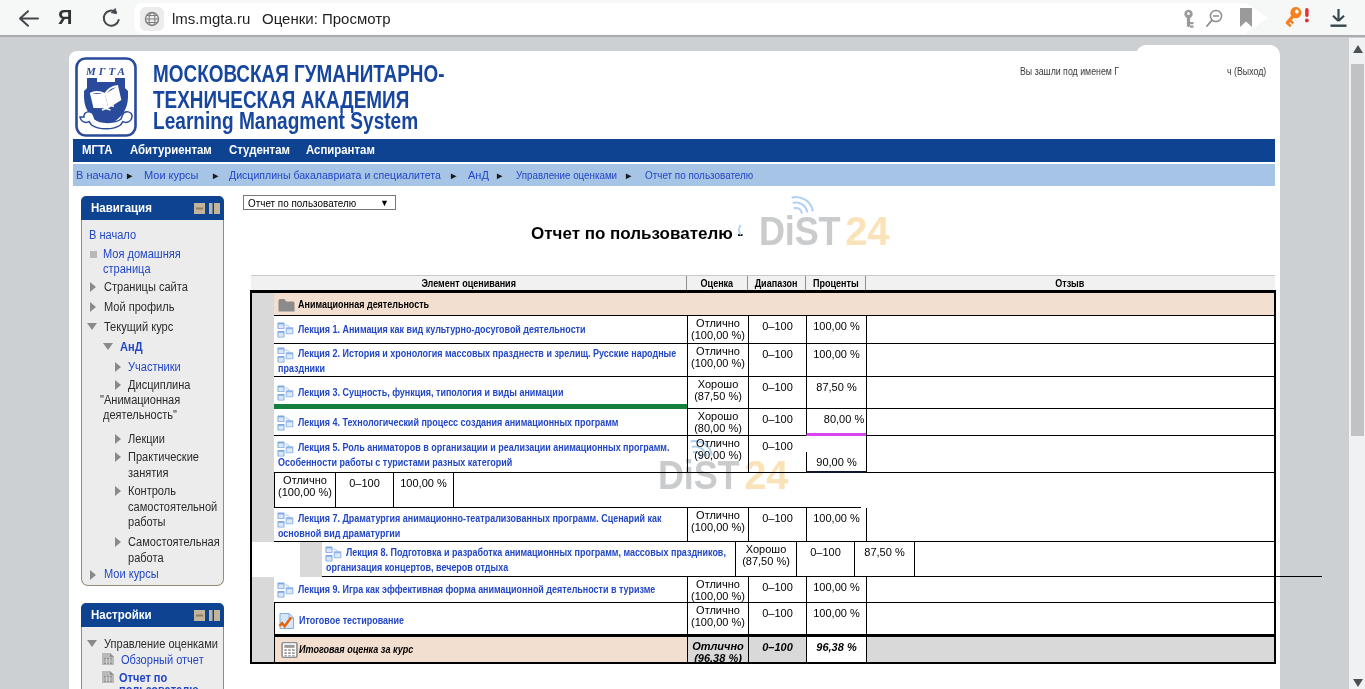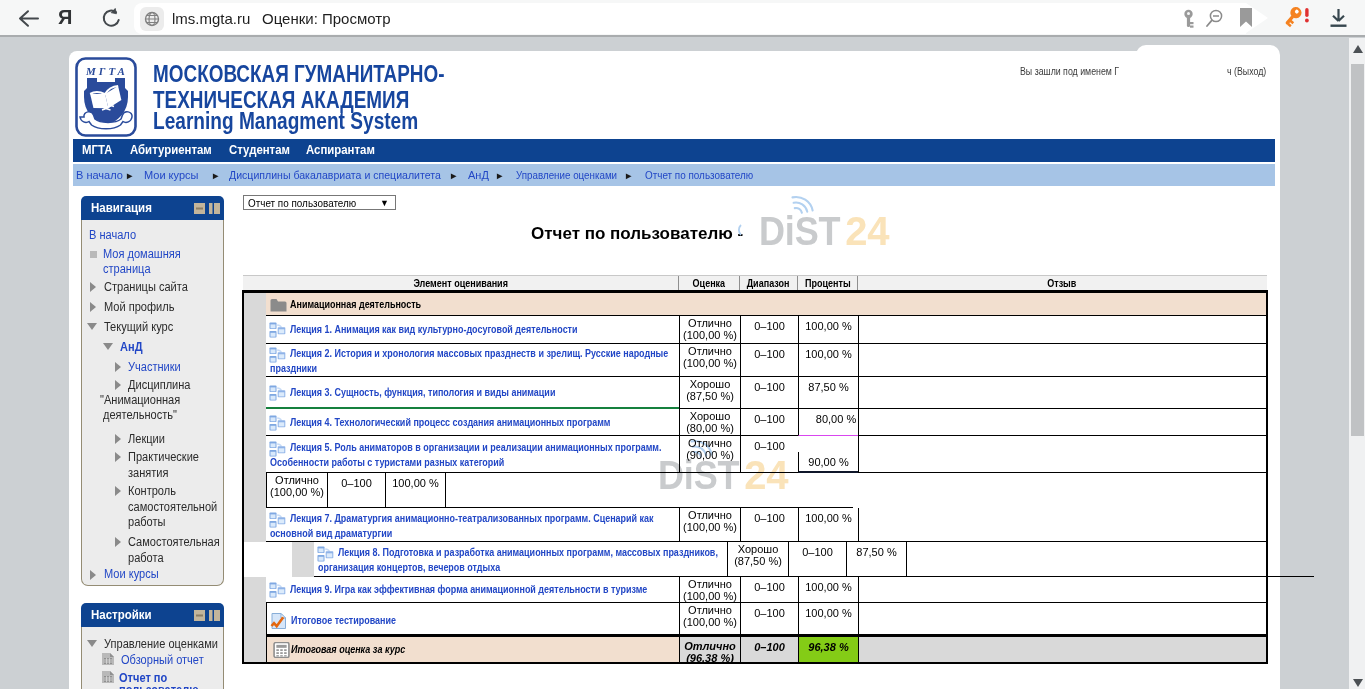--- a/index.html
+++ b/index.html
@@ -24,21 +24,21 @@
   .tri-r { position:absolute; width:0; height:0; border-left:6px solid #8a8a8a; border-top:5px solid transparent; border-bottom:5px solid transparent; }
   .tri-d { position:absolute; width:0; height:0; border-top:7px solid #8a8a8a; border-left:5px solid transparent; border-right:5px solid transparent; }
   .bullet { position:absolute; width:7px; height:7px; background:#b9b9b9; }
   .si.lnk { color:#2247c6; }
   .hicons { position:absolute; top:7px; right:4px; }
   #selbox { position:absolute; left:243px; top:195px; width:153px; height:15px; border:1px solid #777; background:#fff; font-size:11px; }
   #heading { position:absolute; left:531px; top:224px; font-size:17px; font-weight:bold; color:#000; }
   .wm { position:absolute; font-weight:bold; font-size:40px; letter-spacing:-0.2px; color:#c9cbcd; z-index:0; }
   .wm b { color:#fae3b9; font-weight:bold; }
   .wm .wd { display:inline-block; transform:scaleX(0.9); transform-origin:0 50%; }
-  #gtable { position:absolute; left:242px; top:275px; width:1026px; z-index:1; }
+  #gtable { position:absolute; left:250px; top:275px; width:1026px; z-index:1; }
   .trow { display:flex; width:1022px; }
   .c0 { width:22px; flex:none; }
   .c1 { width:413px; flex:none; position:relative; }
   .c2 { width:61px; flex:none; border-left:1px solid #000; text-align:center; font-size:11px; line-height:12px; padding-top:1px; }
   .c3 { width:58px; flex:none; border-left:1px solid #000; text-align:center; font-size:11px; padding-top:4px; }
   .c4 { width:60px; flex:none; border-left:1px solid #000; text-align:center; font-size:11px; padding-top:4px; }
   .c5 { width:408px; flex:none; border-left:1px solid #000; }
   .lect { position:absolute; font-size:11px; font-weight:bold; color:#2247c6; white-space:nowrap; transform:scaleX(0.815); transform-origin:0 50%; }
   .licon { position:absolute; left:5px; width:17px; height:16px; }
   .hs { display:inline-block; transform:scaleX(0.82); }
@@ -280,21 +280,21 @@
           <span class="lect" style="left:24px;top:3px;">Лекция 2. История и хронология массовых празднеств и зрелищ. Русские народные</span>
           <span class="lect" style="left:4px;top:18px;">праздники</span>
         </div>
         <div class="c2" style="border-bottom:1px solid #000;">Отлично<br>(100,00 %)</div>
         <div class="c3" style="border-bottom:1px solid #000;">0–100</div>
         <div class="c4" style="border-bottom:1px solid #000;">100,00 %</div>
         <div class="c5" style="border-bottom:1px solid #000;"></div>
       </div>
 <div class="trow" style="height:32px;">
         <div class="c0" style="background:#d9d9d9;"></div>
-        <div class="c1" style="border-bottom:2px solid #15803d;text-align:right;">
+        <div class="c1" style="border-bottom:5px solid #15803d;text-align:right;">
           <svg class="licon" style="left:3px;top:8px;" width="17" height="16" viewBox="0 0 17 16">
             <rect x="0.5" y="0.5" width="7" height="6.6" rx="0.8" fill="#7fa8e2"></rect>
             <rect x="1.5" y="2.4" width="5" height="3.9" fill="#d9e9fb"></rect>
             <rect x="0.5" y="8.9" width="7" height="6.6" rx="0.8" fill="#7fa8e2"></rect>
             <rect x="1.5" y="10.8" width="5" height="3.9" fill="#d9e9fb"></rect>
             <path d="M8.2 3 q3.6 0.3 4.2 2.6" stroke="#c7dbf6" stroke-width="1.3" fill="none"></path>
             <rect x="8.7" y="5.3" width="7.6" height="7" rx="0.8" fill="#8fb3e8"></rect>
             <rect x="9.7" y="7.3" width="5.6" height="4.1" fill="#dcebfb"></rect>
           </svg>
           <span class="lect" style="left:24px;top:9px;">Лекция 3. Сущность, функция, типология и виды анимации</span>
@@ -313,21 +313,21 @@
             <rect x="0.5" y="8.9" width="7" height="6.6" rx="0.8" fill="#7fa8e2"></rect>
             <rect x="1.5" y="10.8" width="5" height="3.9" fill="#d9e9fb"></rect>
             <path d="M8.2 3 q3.6 0.3 4.2 2.6" stroke="#c7dbf6" stroke-width="1.3" fill="none"></path>
             <rect x="8.7" y="5.3" width="7.6" height="7" rx="0.8" fill="#8fb3e8"></rect>
             <rect x="9.7" y="7.3" width="5.6" height="4.1" fill="#dcebfb"></rect>
           </svg>
           <span class="lect" style="left:24px;top:7px;">Лекция 4. Технологический процесс создания анимационных программ</span>
         </div>
         <div class="c2" style="border-bottom:1px solid #000;">Хорошо<br>(80,00 %)</div>
         <div class="c3" style="border-bottom:1px solid #000;">0–100</div>
-        <div class="c4" style="border-bottom:1px solid #d946ef;padding-left:15px;">80,00 %</div>
+        <div class="c4" style="border-bottom:3px solid #d946ef;padding-left:15px;">80,00 %</div>
         <div class="c5" style="border-bottom:1px solid #000;"></div>
       </div>
 <div class="trow" style="height:37px;">
         <div class="c0" style="background:#d9d9d9;"></div>
         <div class="c1" style="border-bottom:1px solid #000;">
           <svg class="licon" style="left:3px;top:5px;" width="17" height="16" viewBox="0 0 17 16">
             <rect x="0.5" y="0.5" width="7" height="6.6" rx="0.8" fill="#7fa8e2"></rect>
             <rect x="1.5" y="2.4" width="5" height="3.9" fill="#d9e9fb"></rect>
             <rect x="0.5" y="8.9" width="7" height="6.6" rx="0.8" fill="#7fa8e2"></rect>
             <rect x="1.5" y="10.8" width="5" height="3.9" fill="#d9e9fb"></rect>
@@ -439,21 +439,21 @@
               <rect x="9.3" y="8.9" width="2.2" height="1.6"></rect>
               <rect x="2.5" y="11.5" width="2.2" height="1.2"></rect>
               <rect x="5.9" y="11.5" width="2.2" height="1.2"></rect>
               <rect x="9.3" y="11.5" width="2.2" height="1.2"></rect>
             </g>
           </svg>
           <span style="position:absolute;left:24px;top:6px;font-size:11px;transform:scaleX(0.82);transform-origin:0 0;white-space:nowrap;">Итоговая оценка за курс</span>
         </div>
         <div class="c2" style="background:#d9d9d9;padding-top:3px;">Отлично<br>(96,38 %)</div>
         <div class="c3" style="background:#d9d9d9;">0–100</div>
-        <div class="c4" style="background:#84cc16;">96,38 %</div>
+        <div class="c4" style="background:#ffffff;">96,38 %</div>
         <div class="c5" style="background:#d9d9d9;"></div>
       </div>
 </div>
   </div>
 <div class="abs" style="left:1349px;top:38px;width:16px;height:651px;background:#f0f1f2;"></div>
 <div class="abs" style="left:1353px;top:45px;width:0;height:0;border-bottom:8px solid #4c5155;border-left:5px solid transparent;border-right:5px solid transparent;"></div>
 <div class="abs" style="left:1351px;top:64px;width:13px;height:372px;background:#c0c2c4;"></div>
 <div class="abs" style="left:1353px;top:679px;width:0;height:0;border-top:8px solid #4c5155;border-left:5px solid transparent;border-right:5px solid transparent;"></div>
 
 </body></html>

